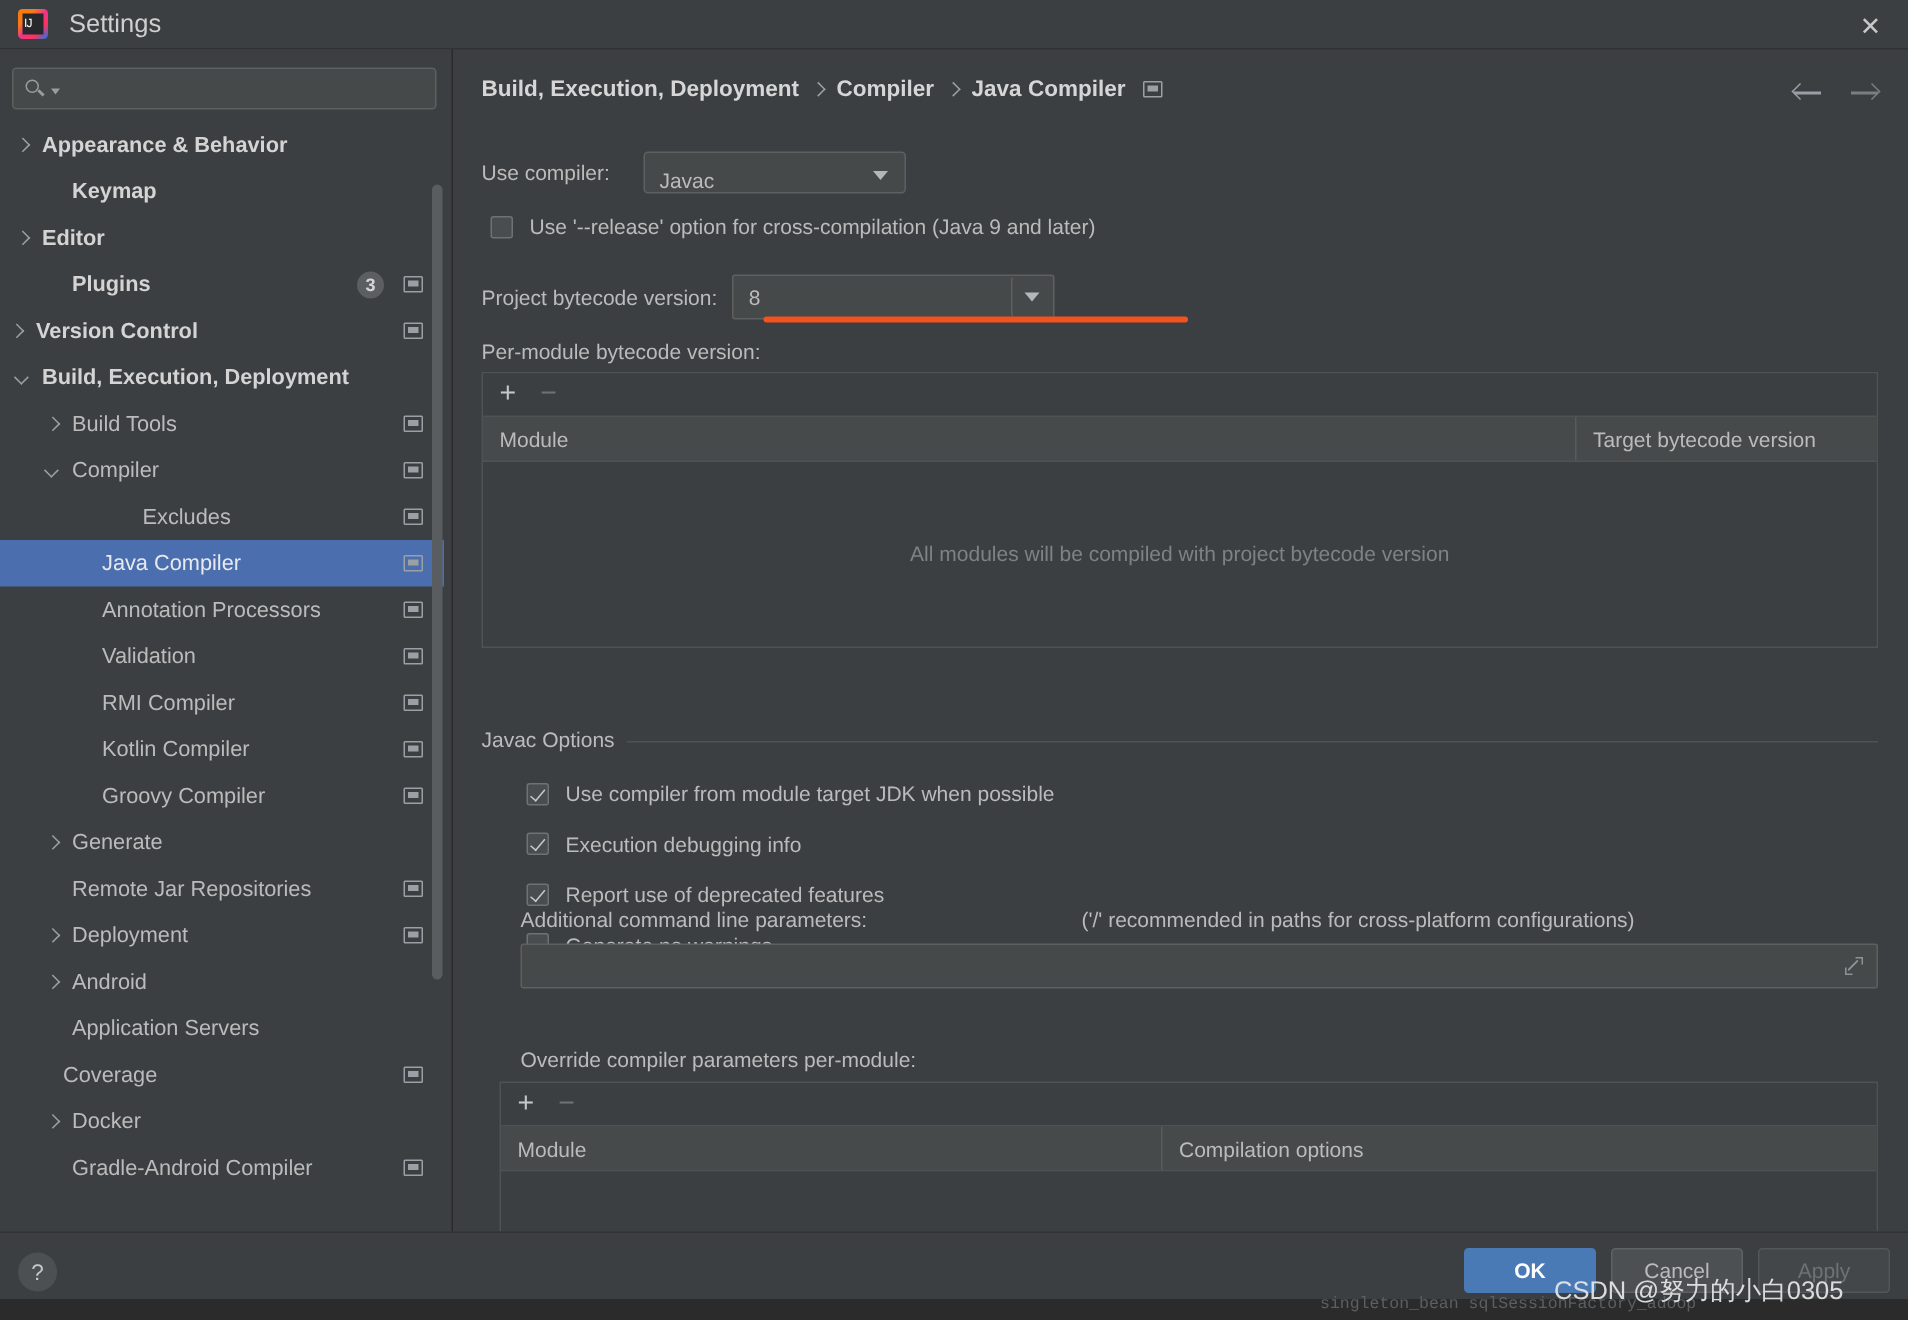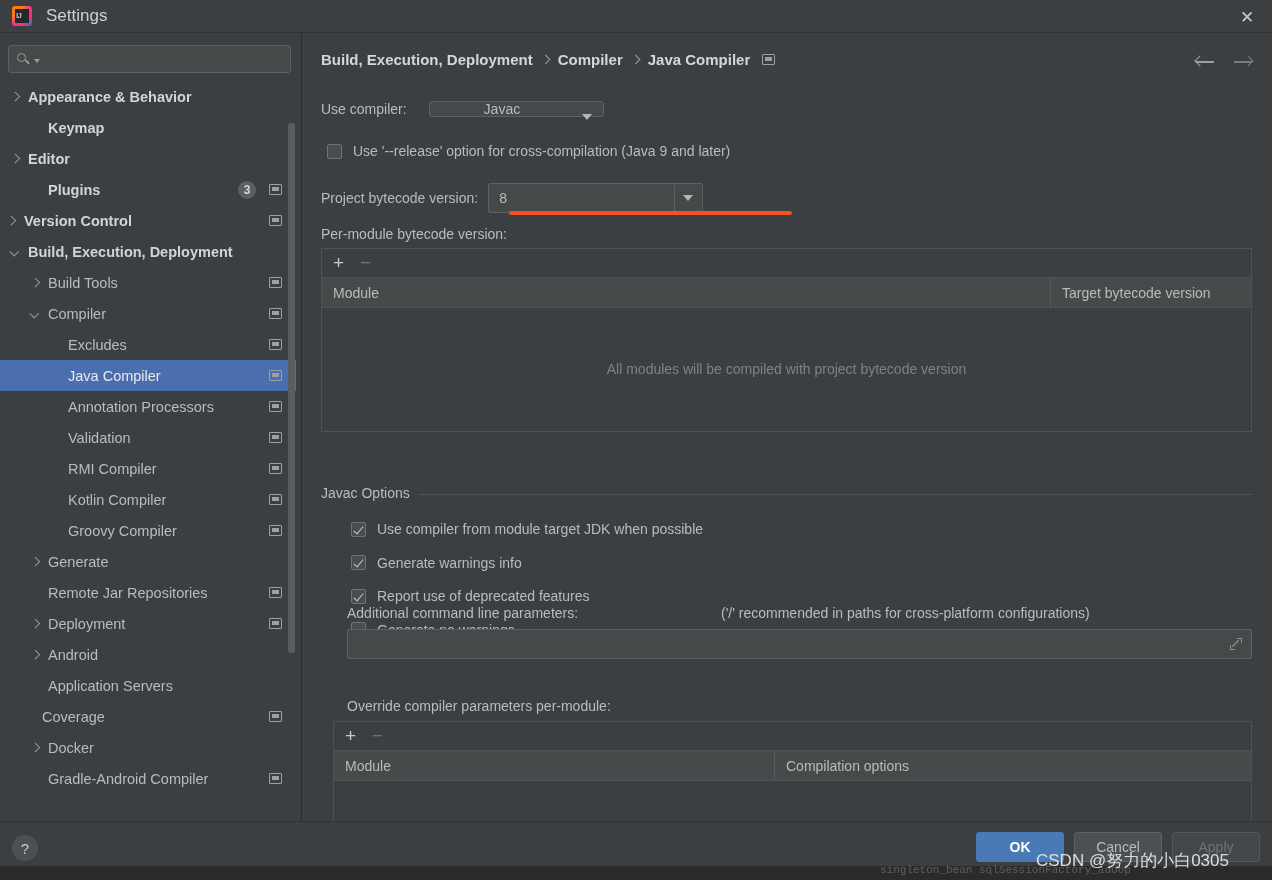--- a/index.html
+++ b/index.html
@@ -172,22 +172,22 @@
   .nav-arrow.fwd { opacity: 0.65; }
 
   .lbl { font-size: 14px; color: #bbbbbb; }
 
   .row-usecomp {
     position: absolute; left: 18px; top: 68px;
     display: flex; align-items: center;
   }
   .combo {
     background: #45494a; border: 1px solid #5e6060; border-radius: 3px;
-    height: 16px; display: flex; align-items: center;
-    color: #bbbbbb; font-size: 14px; position: relative; cursor: pointer; padding-left: 44px;
+    height: 28px; display: flex; align-items: flex-end;
+    color: #bbbbbb; font-size: 14px; position: relative; cursor: pointer;
   }
   .combo .txt { padding-left: 10px; }
   .combo .caret {
     position: absolute; right: 11px; top: 12px; width: 0; height: 0;
     border-left: 5.5px solid transparent; border-right: 5.5px solid transparent;
     border-top: 6px solid #b4b7b9;
   }
 
   .checkrow { display: flex; align-items: center; }
   .cbox {
@@ -388,21 +388,21 @@
         <div class="tree-row" style="padding-left: 28px;">
           <span class="arrow right"></span>
           <span class="tree-label" style="margin-left: 6px;">Build Tools</span>
           <span class="proj-icon"></span>
         </div>
         <div class="tree-row" style="padding-left: 28px;">
           <span class="arrow down"></span>
           <span class="tree-label" style="margin-left: 6px;">Compiler</span>
           <span class="proj-icon"></span>
         </div>
-        <div class="tree-row" style="padding-left: 48px;">
+        <div class="tree-row" style="padding-left: 48px; gap: 27px;">
           <span class="arrow"></span>
           <span class="tree-label" style="margin-left: 6px;">Excludes</span>
           <span class="proj-icon"></span>
         </div>
         <div class="tree-row selected" style="padding-left: 48px;">
           <span class="arrow"></span>
           <span class="tree-label" style="margin-left: 6px;">Java Compiler</span>
           <span class="proj-icon"></span>
         </div>
         <div class="tree-row" style="padding-left: 48px;">
@@ -531,21 +531,21 @@
     <div class="group-title">Javac Options</div>
     <div class="group-line"></div>
 
     <div id="javac-opts">
         <div class="checkrow" style="position: absolute; left: 48px; top: 488px;">
           <span class="cbox checked"></span>
           <span class="ctext">Use compiler from module target JDK when possible</span>
         </div>
         <div class="checkrow" style="position: absolute; left: 48px; top: 521.5px;">
           <span class="cbox checked"></span>
-          <span class="ctext">Generate warnings info</span>
+          <span class="ctext">Execution debugging info</span>
         </div>
         <div class="checkrow" style="position: absolute; left: 48px; top: 555px;">
           <span class="cbox checked"></span>
           <span class="ctext">Report use of deprecated features</span>
         </div>
         <div class="checkrow" style="position: absolute; left: 48px; top: 588.5px;">
           <span class="cbox"></span>
           <span class="ctext">Generate no warnings</span>
         </div>
       </div>

